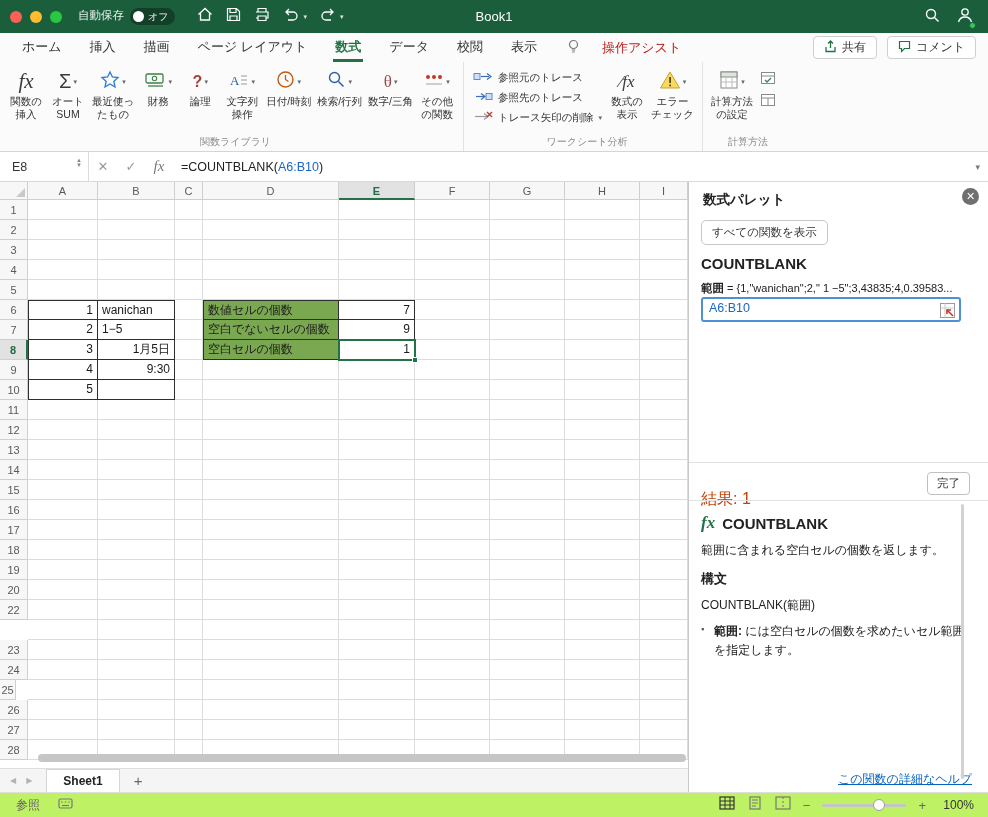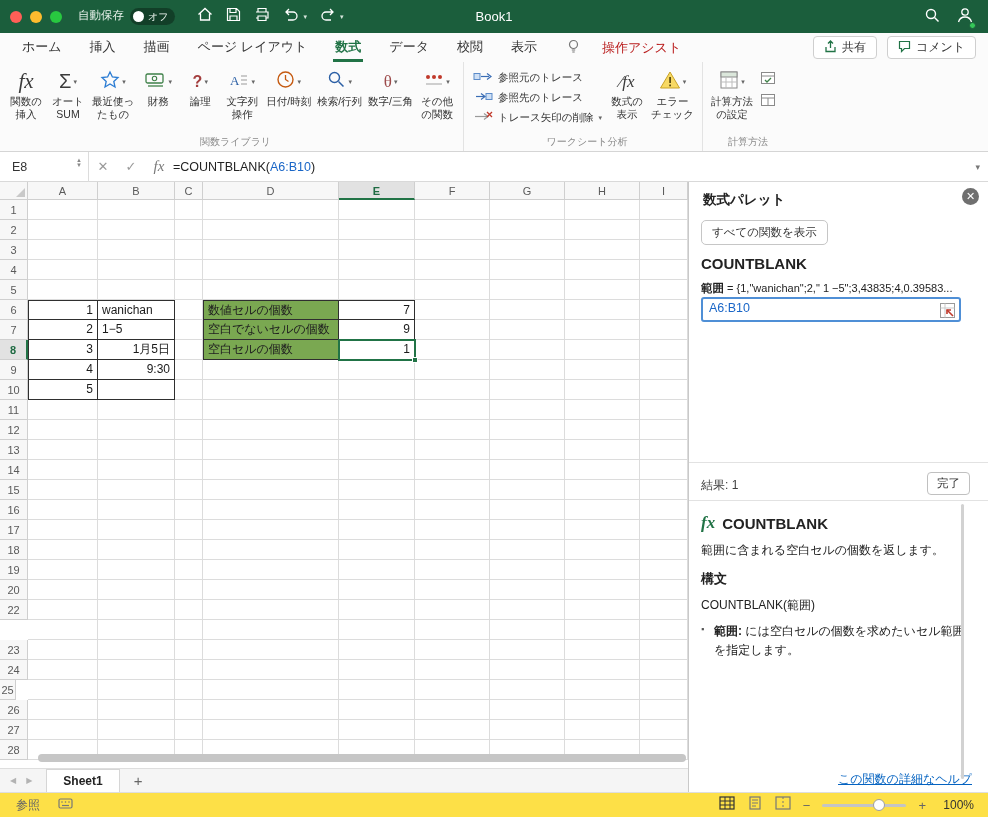--- a/index.html
+++ b/index.html
@@ -47,21 +47,21 @@
   .rrow { display:flex; align-items:center; gap:5px; font-size:10.5px; color:#333; height:17px; white-space:nowrap; }
   .small-col { display:flex; flex-direction:column; gap:4px; padding:6px 4px; }
 
   
   .formulabar { position:absolute; left:0; top:152px; width:988px; height:30px; background:#fff; border-bottom:1px solid #d9d9d9; display:flex; align-items:center; }
   .namebox { position:relative; width:88px; height:30px; line-height:30px; padding-left:12px; font-size:12.5px; color:#333; }
   .stepper { position:absolute; right:6px; top:6px; display:flex; flex-direction:column; line-height:0.9; font-size:6px; color:#888; }
   .fb-sep { width:1px; height:30px; background:#dcdcdc; }
   .fb-btn { width:28px; text-align:center; font-size:13px; color:#9a9a9a; }
   .fb-fx { font-family:"Liberation Serif", serif; font-style:italic; font-size:15px; color:#7a7a7a; }
-  .fb-formula { margin-left:0; font-size:12.5px; color:#222; }
+  .fb-formula { margin-left:8px; font-size:12.5px; color:#222; }
   .fb-formula .rng { color:#1a66c7; }
   .fb-dd { position:absolute; right:8px; font-size:9px; color:#777; }
 
   
   .main { position:absolute; left:0; top:182px; width:988px; height:610px; }
   .grid-area { position:absolute; left:0; top:0; width:688px; height:586px; overflow:hidden; background:#fff; }
   .gh { position:absolute; background:#f7f7f7; border-right:1px solid #cfcfcf; border-bottom:1px solid #cfcfcf; font-size:11px; color:#5a5a5a; text-align:center; }
   .gh.col { line-height:18px; } .gh.row { line-height:20px; }
   .gh.corner { background:#f7f7f7; }
   .gh.corner::after { content:''; position:absolute; right:2px; bottom:2px; border-left:9px solid transparent; border-bottom:9px solid #c9c9c9; }
@@ -80,41 +80,41 @@
   .p-title { position:absolute; left:14px; top:9px; font-size:13.5px; font-weight:bold; color:#222; }
   .p-close { position:absolute; right:9px; top:6px; width:17px; height:17px; border-radius:50%; background:#6f6f6f; color:#fff; font-size:11px; line-height:16px; text-align:center; }
   .p-showall { position:absolute; left:12px; top:38px; padding:4px 10px; background:#fff; border:1px solid #c6c6c6; border-radius:5px; font-size:11.5px; color:#333; }
   .p-fn { position:absolute; left:12px; top:73px; font-size:15px; font-weight:bold; color:#222; }
   .p-arg { position:absolute; left:12px; top:99px; right:12px; font-size:11px; color:#222; white-space:nowrap; overflow:hidden; }
   .p-arg b { font-size:11.5px; }
   .p-input { position:absolute; left:12px; top:115px; width:260px; height:25px; border:2px solid #4f8fd6; border-radius:3px; background:#fff; }
   .p-input .val { position:absolute; left:6px; top:2px; font-size:12.5px; color:#1a66c7; }
   .p-input .pick { position:absolute; right:3px; top:3px; }
   .p-div { position:absolute; left:0; right:0; height:1px; background:#e2e2e2; }
-  .p-result { position:absolute; left:12px; top:295px; font-size:12px; color:#404040; }
+  .p-result { position:absolute; left:12px; top:307px; font-size:16px; color:#c2410c; }
   .p-done { position:absolute; right:18px; top:290px; padding:3px 9px; background:#fff; border:1px solid #c0c0c0; border-radius:4px; font-size:11.5px; color:#333; }
   .p-doc { position:absolute; left:12px; top:331px; display:flex; align-items:center; gap:7px; }
   .p-doc .fxg { font-family:"Liberation Serif", serif; font-style:italic; font-size:17px; color:#217346; font-weight:bold; }
   .p-doc .nm { font-size:15px; font-weight:bold; color:#222; }
   .p-desc { position:absolute; left:12px; top:360px; right:16px; font-size:12px; color:#222; }
   .p-syn-h { position:absolute; left:12px; top:388px; font-size:13px; font-weight:bold; color:#222; }
   .p-syn { position:absolute; left:12px; top:415px; font-size:12px; color:#222; }
   .p-param { position:absolute; left:12px; top:440px; right:16px; font-size:12px; color:#222; line-height:1.55; padding-left:13px; }
   .p-param .bullet { position:absolute; left:0; top:1px; font-size:9px; color:#555; }
   .p-help { position:absolute; right:16px; bottom:4px; font-size:12px; color:#0563c1; text-decoration:underline; }
   .p-scroll { position:absolute; right:24px; top:322px; width:3px; height:275px; background:#d2d2d2; border-radius:2px; }
 
   
   .sheetbar { position:absolute; left:0; top:768px; width:688px; height:24px; background:#f5f5f5; border-top:1px solid #dedede; display:flex; align-items:center; }
   .sb-arrow { font-size:8px; color:#b3b3b3; margin-left:10px; }
   .sb-tab { height:24px; margin-left:14px; padding:0 16px; background:#fff; border:1px solid #d6d6d6; border-bottom:none; display:flex; align-items:center; font-size:12px; color:#222; font-weight:bold; }
   .sb-add { margin-left:14px; font-size:15px; color:#666; }
 
   
-  .statusbar { position:absolute; left:0; top:792px; width:988px; height:25px; background:#fde047; border-top:1px solid #dedede; display:flex; align-items:center; }
+  .statusbar { position:absolute; left:0; top:792px; width:988px; height:25px; background:#bef264; border-top:1px solid #dedede; display:flex; align-items:center; }
   .st-mode { margin-left:16px; font-size:12px; color:#666; }
   .st-right { position:absolute; right:14px; display:flex; align-items:center; gap:12px; }
   .zoom-track { position:relative; width:84px; height:3px; background:#c4c4c4; border-radius:2px; }
   .zoom-thumb { position:absolute; left:60%; top:-5px; width:12px; height:12px; background:#fdfdfd; border:1px solid #9d9d9d; border-radius:50%; }
   .zoom-sign { font-size:13px; color:#666; }
   .st-zoom { font-size:12px; color:#333; width:36px; text-align:right; }
 </style>
 </head>
 <body>
 

